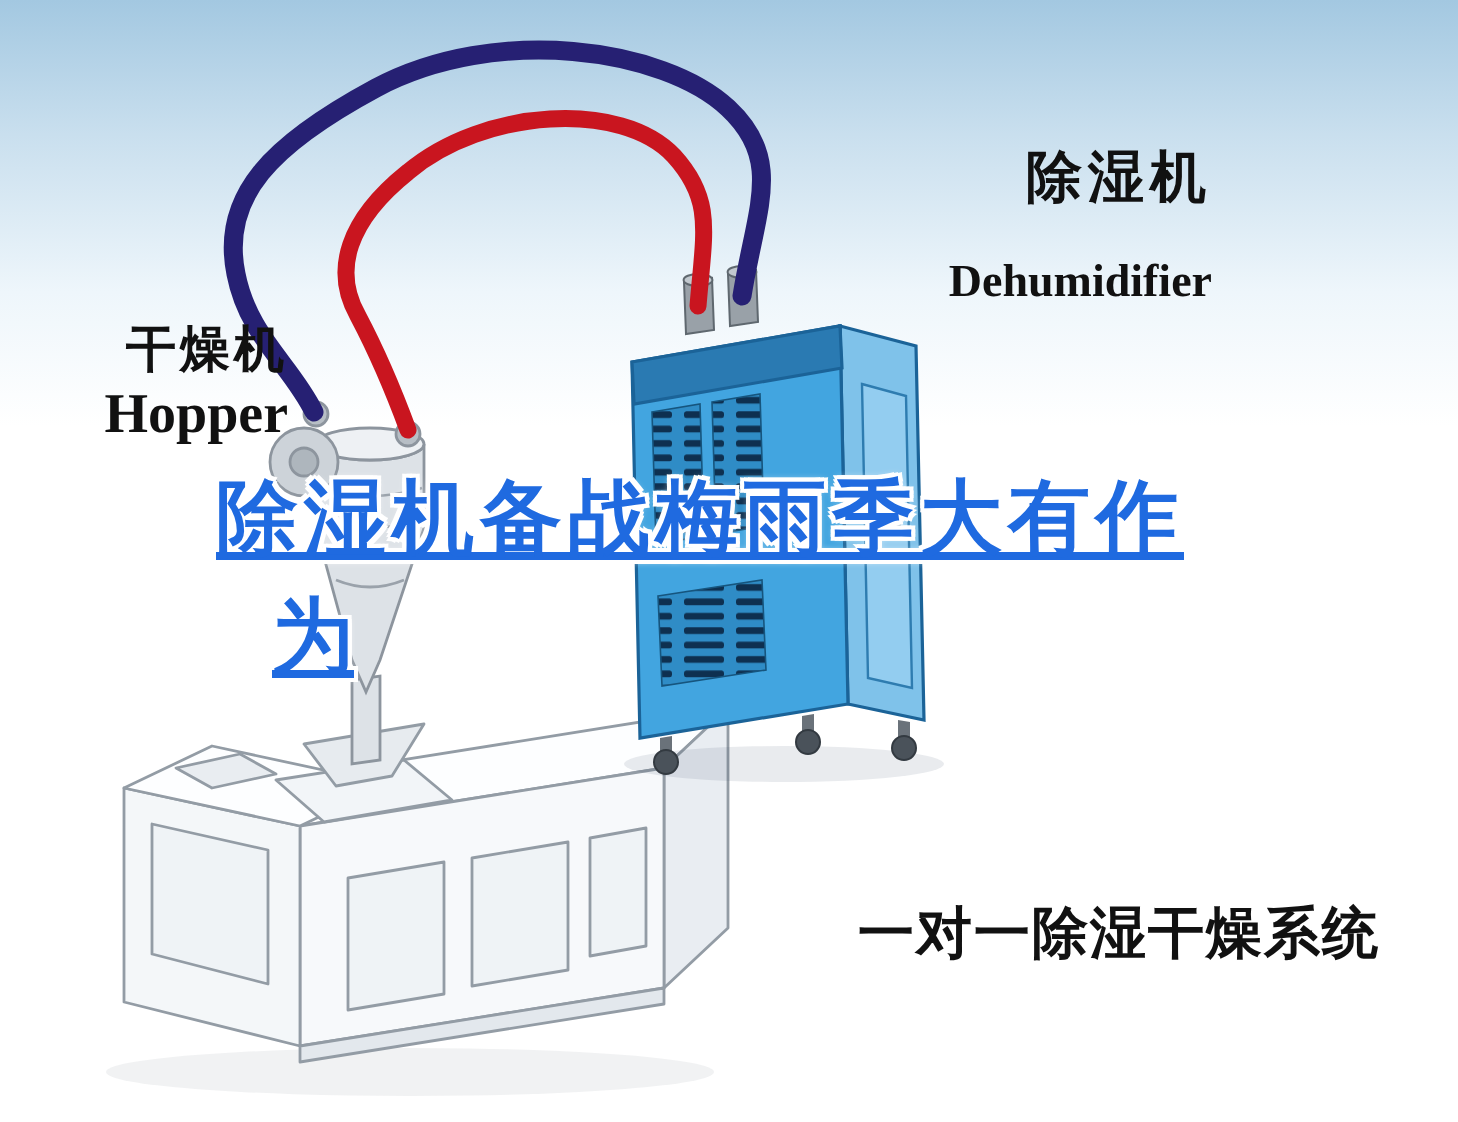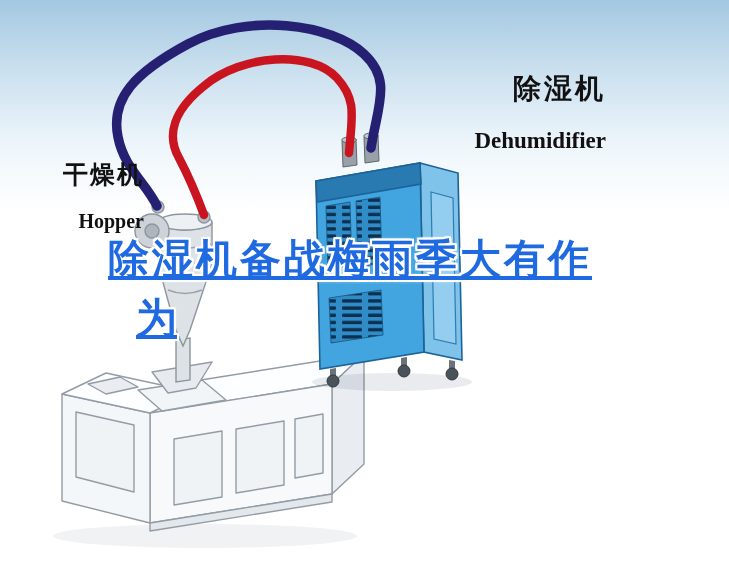--- a/index.html
+++ b/index.html
@@ -7,21 +7,21 @@
     position:relative;width:729px;height:561px;overflow:hidden;
     font-family:"Liberation Sans","DejaVu Sans",sans-serif;
     background:linear-gradient(180deg,#a3c8e1 0%,#c9dfee 12%,#eef6fb 26%,#ffffff 38%,#ffffff 100%);
   }
   .art{position:absolute;inset:0;width:729px;height:561px;}
   .label{position:absolute;text-align:right;color:var(--label_text,#111);}
   .label .cn{font-weight:bold;}
   .serif{font-family:"Liberation Serif","DejaVu Serif",serif;font-weight:bold;}
   .dryer{left:48px;top:158px;width:96px;}
   .dryer .cn{font-size:25px;letter-spacing:2px;}
-  .dryer .en{font-size:20px;margin-top:19px;}
+  .dryer .en{font-size:28px;margin-top:1px;}
   .dehum{left:450px;top:70px;width:156px;}
   .dehum .cn{font-size:28px;letter-spacing:3px;}
   .dehum .en{font-size:23px;margin-top:20px;}
   .system{left:405px;top:448px;width:285px;}
   .system .cn{font-size:28px;letter-spacing:1px;}
   .system .en{font-size:22px;margin-top:8px;}
   .title{position:absolute;left:108px;top:232px;color:var(--title_blue,#1f6ae0);font-weight:bold;}
   .title .t1{font-size:41px;letter-spacing:3px;white-space:nowrap;}
   .title .t2{font-size:41px;margin-left:28px;margin-top:4px;}
   .title .t1,.title .t2{
@@ -116,15 +116,16 @@
     <div class="cn">除湿机</div>
     <div class="en serif">Dehumidifier</div>
   </div>
 
   <div class="title">
     <div class="t1">除湿机备战梅雨季大有作</div>
     <div class="t2">为</div>
   </div>
 
   <div class="label system">
+    <div class="cn">一对一除湿干燥系统</div>
   </div>
 
 </div>
 
 </body></html>

